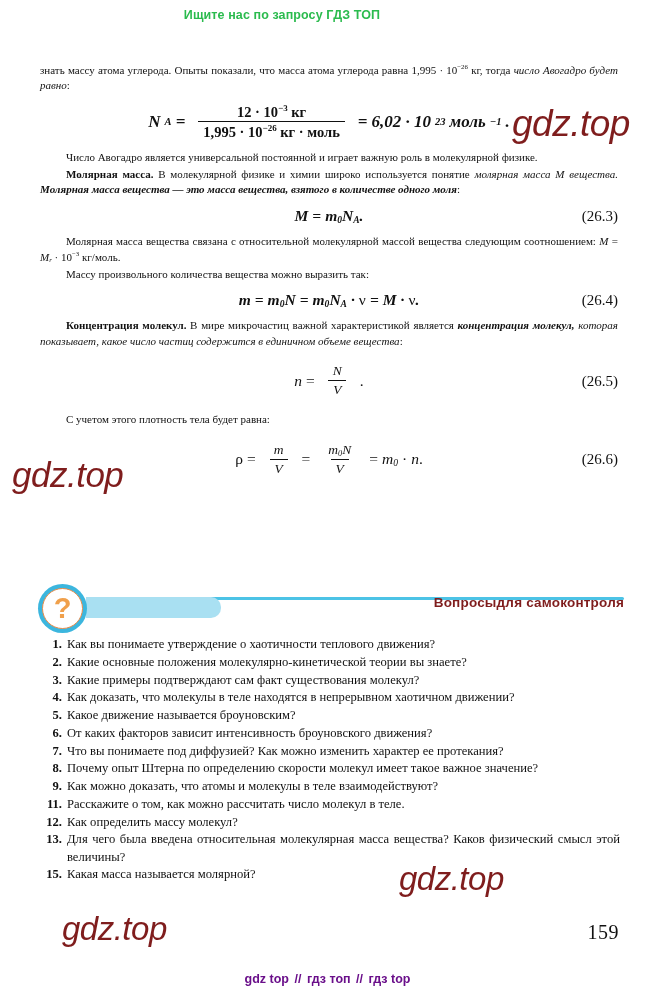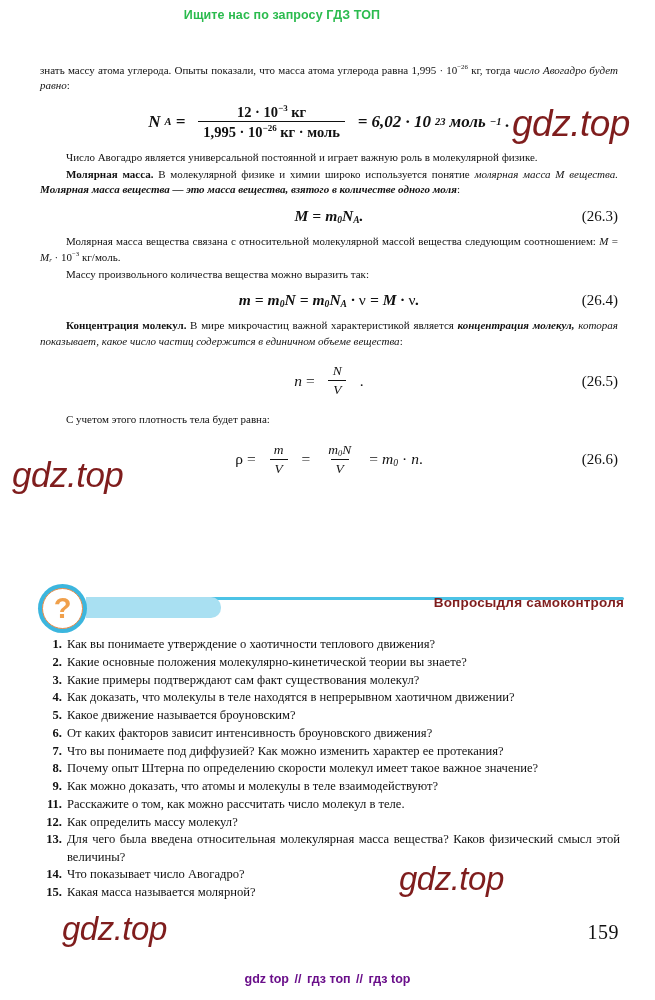--- a/index.html
+++ b/index.html
@@ -385,24 +385,20 @@
       </div>
     <div class="qitem">
         <span class="num">12.</span>
         <span class="txt">Как определить массу молекул?</span>
       </div>
     <div class="qitem">
         <span class="num">13.</span>
         <span class="txt">Для чего была введена относительная молекулярная масса вещества? Каков физический смысл этой величины?</span>
       </div>
     <div class="qitem">
-        <span class="num">14.</span>
-        <span class="txt">Что показывает число Авогадро?</span>
-      </div>
-    <div class="qitem">
         <span class="num">15.</span>
         <span class="txt">Какая масса называется молярной?</span>
       </div>
   </div>
 
   <div class="wm wm-1">gdz.top</div>
   <div class="wm wm-2">gdz.top</div>
   <div class="wm wm-3">gdz.top</div>
   <div class="wm wm-4">gdz.top</div>
 

